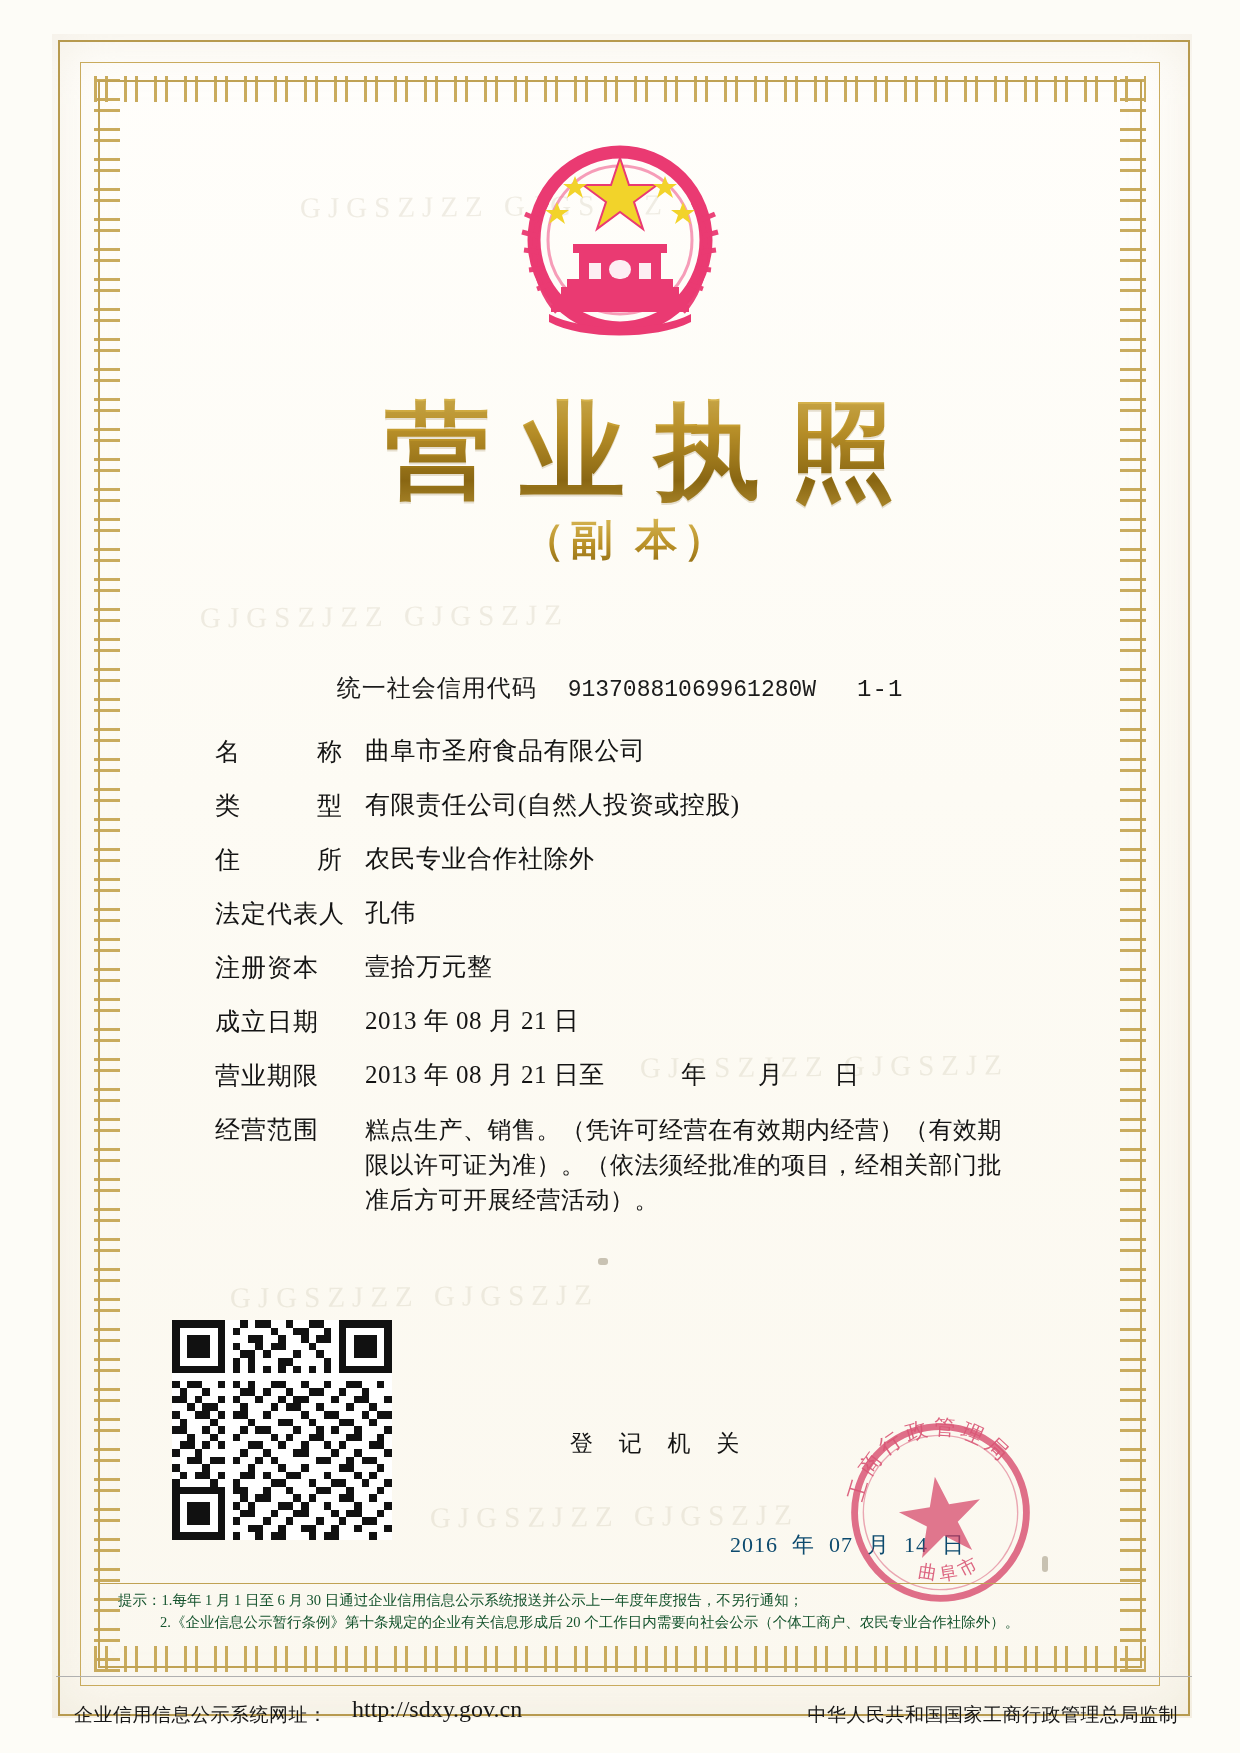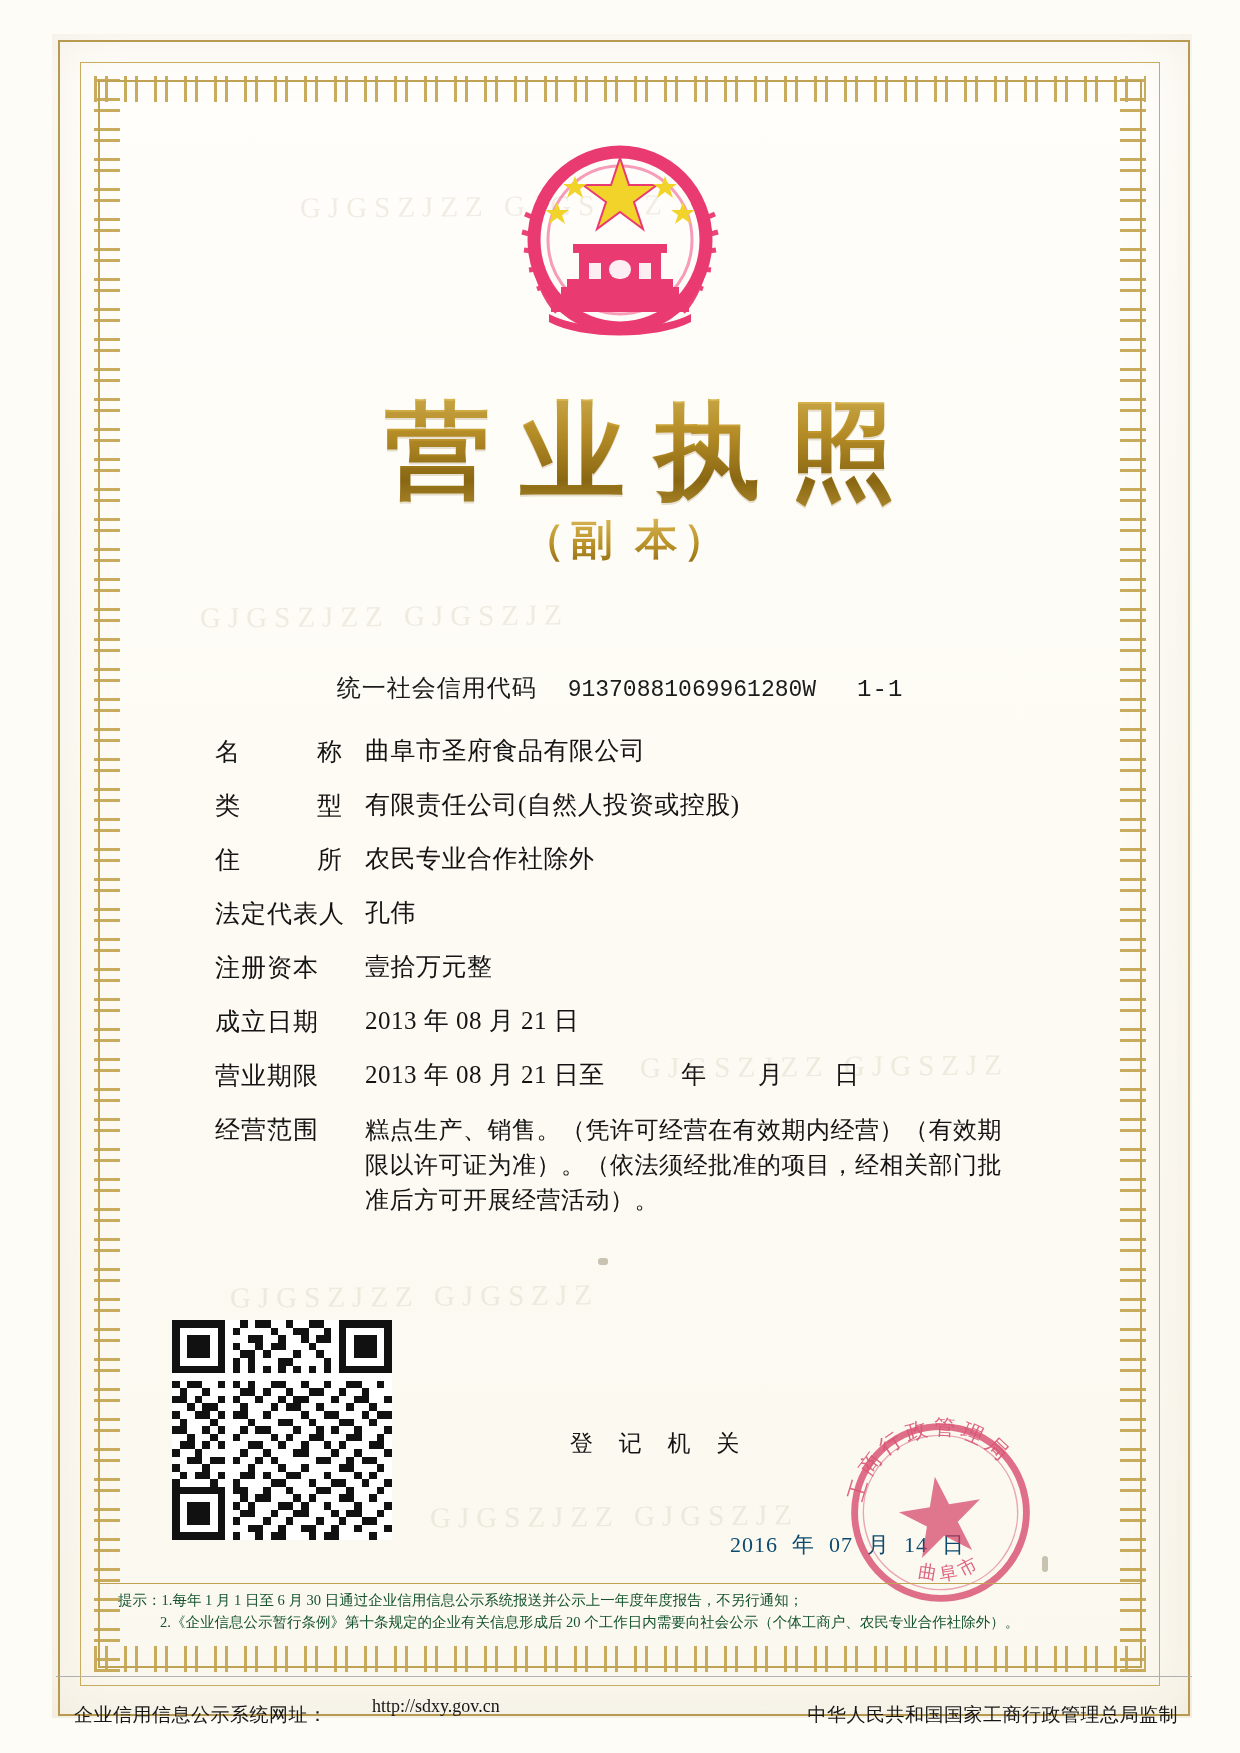--- a/index.html
+++ b/index.html
@@ -280,23 +280,22 @@
     color: #161616;
   }
   #footer .f-left {
     position: absolute;
     left: 74px; top: 14px;
     letter-spacing: .5px;
   }
   #footer .f-url {
     position: absolute;
     left: 352px; top: 8px;
-    font-size: 18px;
+    font-size: 24px;
     font-family: "Liberation Serif", serif;
-    margin-left: 20px;
   }
   #footer .f-right {
     position: absolute;
     right: 62px; top: 14px;
     letter-spacing: .5px;
   }
   .footer-rule {
     position: absolute;
     left: 56px;
     top: 1676px;

